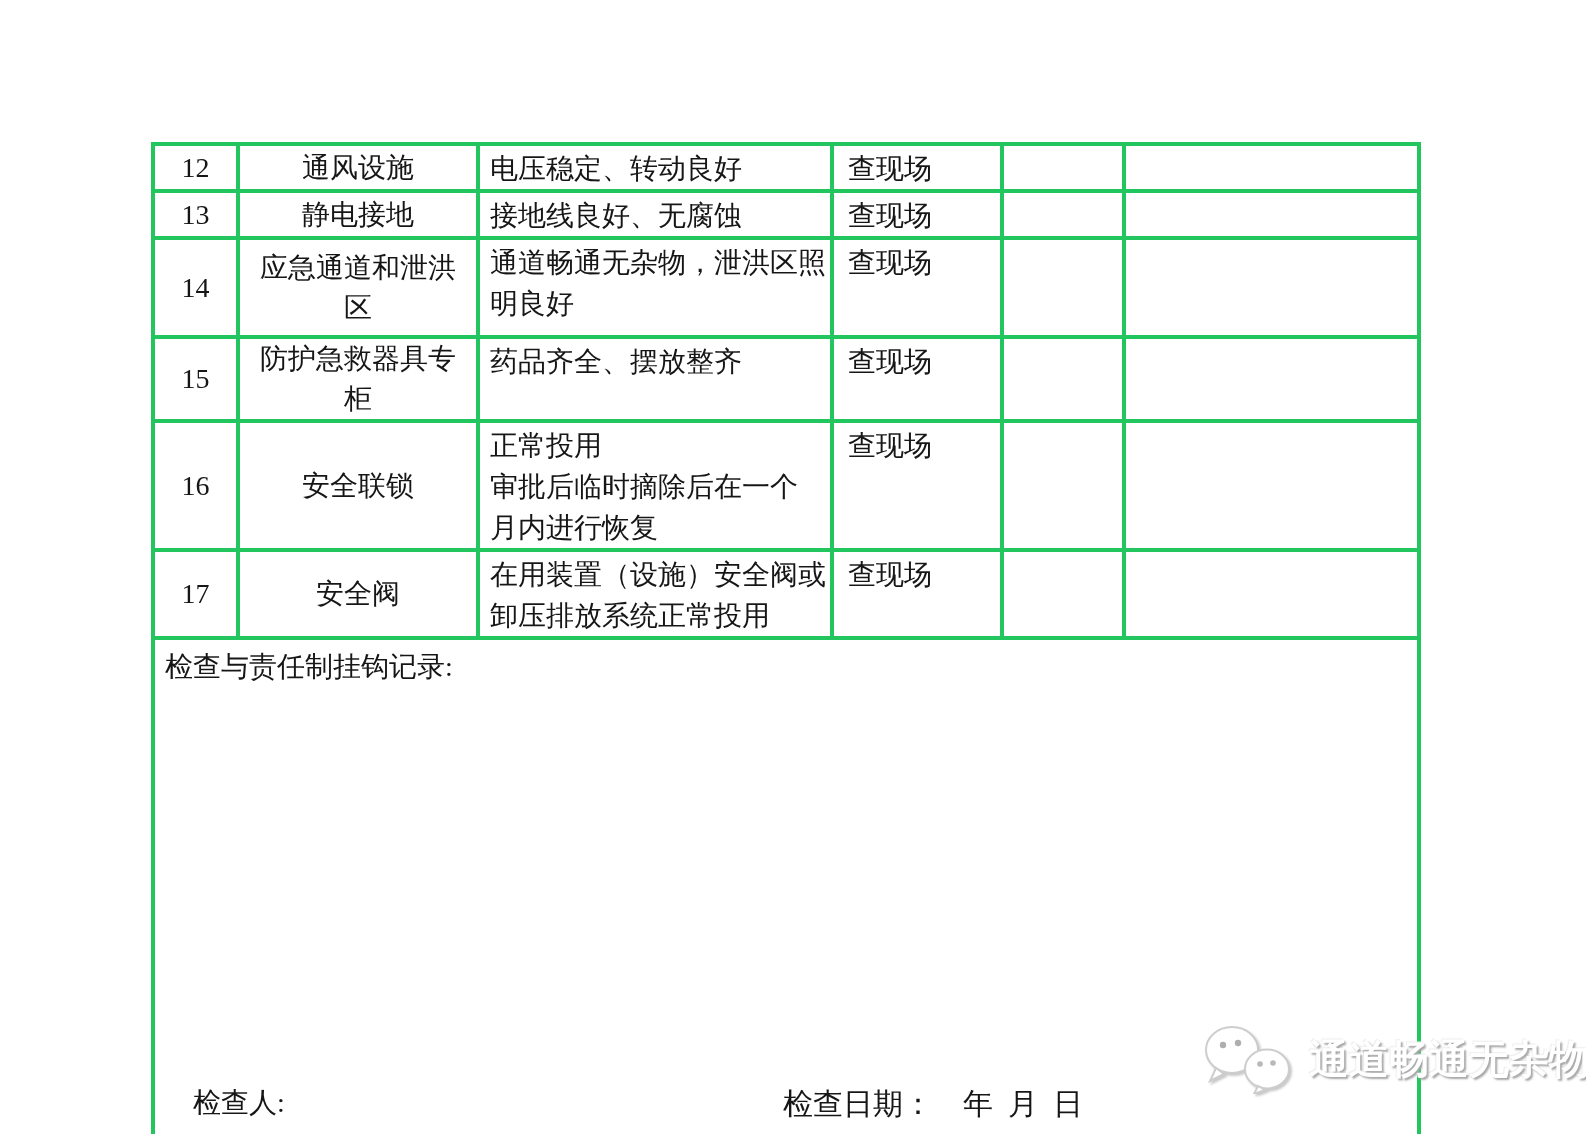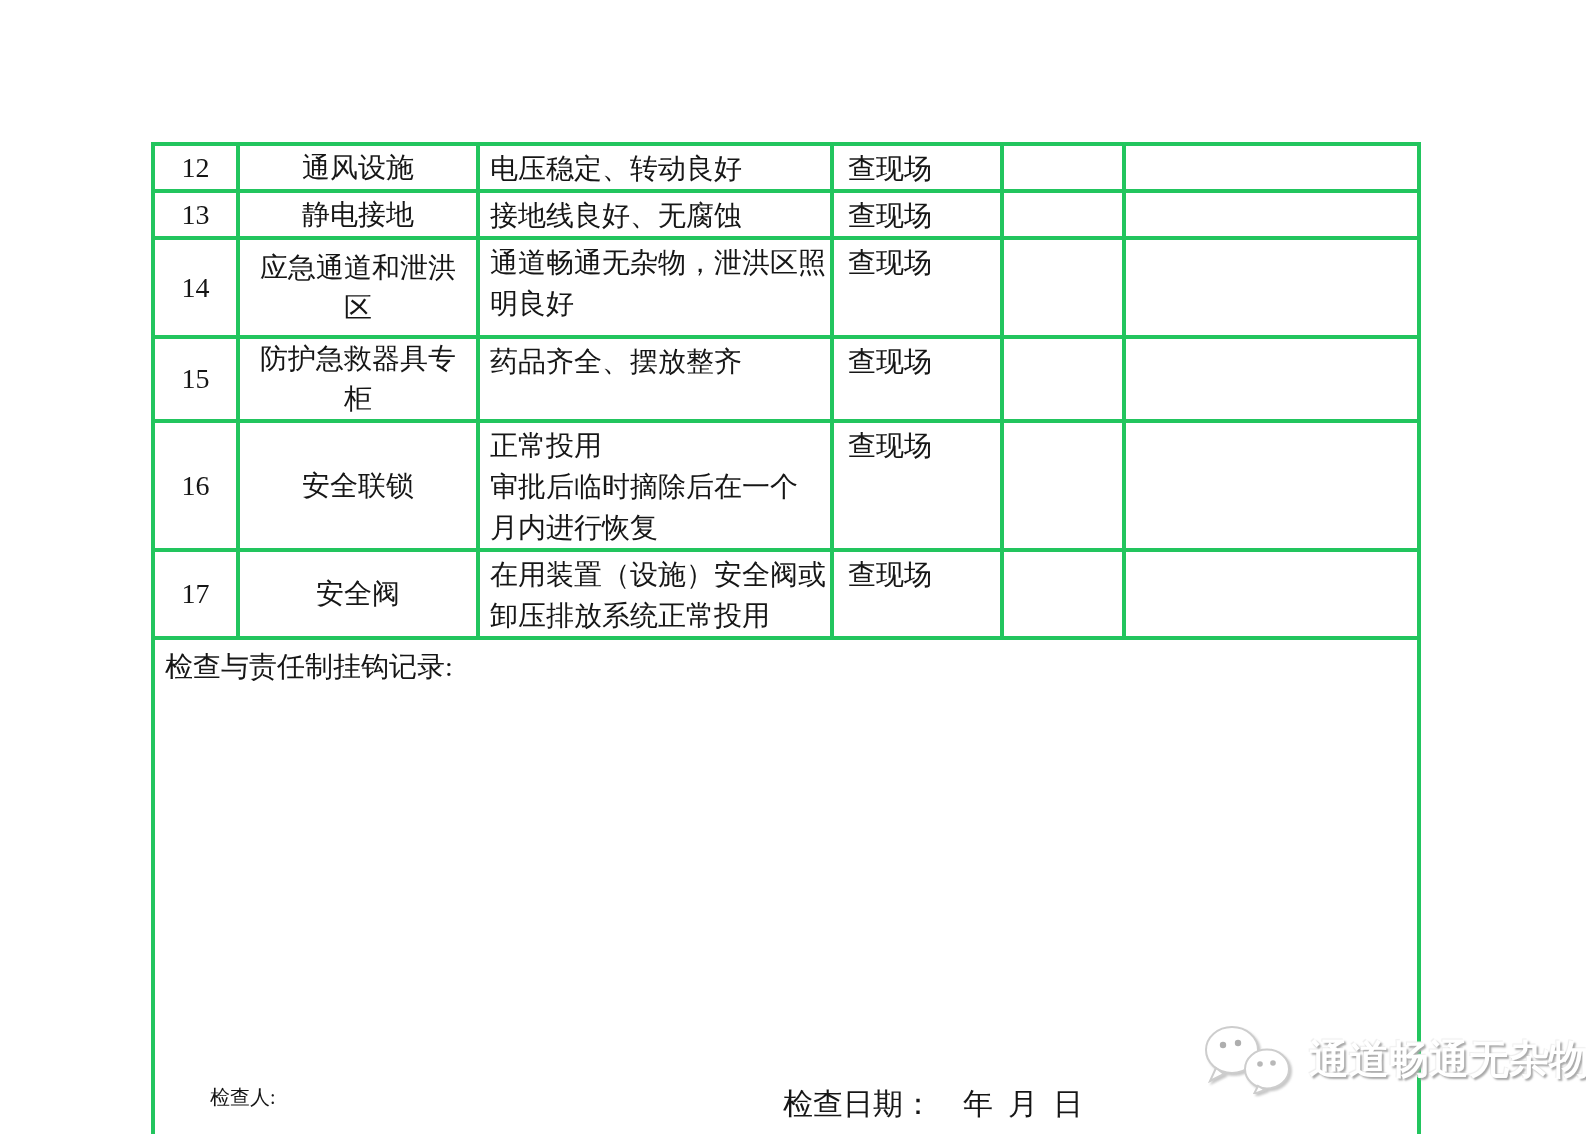--- a/index.html
+++ b/index.html
@@ -32,22 +32,22 @@
   tr.r-record{height:503px;}
 
   td.c-num{text-align:center;vertical-align:middle;font-size:28px;}
   td.c-item{text-align:center;vertical-align:middle;white-space:pre-line;line-height:40px;padding:0 8px;}
   td.c-crit{vertical-align:top;text-align:left;white-space:pre-line;line-height:41px;padding:2px 2px 0 10px;margin-top:44px;}
   td.c-meth{vertical-align:top;text-align:left;line-height:41px;padding:2px 0 0 14px;}
   td.c-res,td.c-rem{vertical-align:top;}
   td.c-record{vertical-align:top;text-align:left;padding:7px 0 0 10px;line-height:40px;}
 
   .footer-inspector{
-    position:absolute;left:210px;top:1084px;
-    font-size:20px;white-space:pre;color:#161616;
+    position:absolute;left:193px;top:1084px;
+    font-size:28px;white-space:pre;color:#161616;
   }
   .footer-date{
     position:absolute;left:783px;top:1084px;
     font-size:30px;white-space:pre;color:#161616;
   }
 
   .watermark{
     position:absolute;left:1203px;top:1024px;
     display:flex;align-items:center;
     z-index:5;

